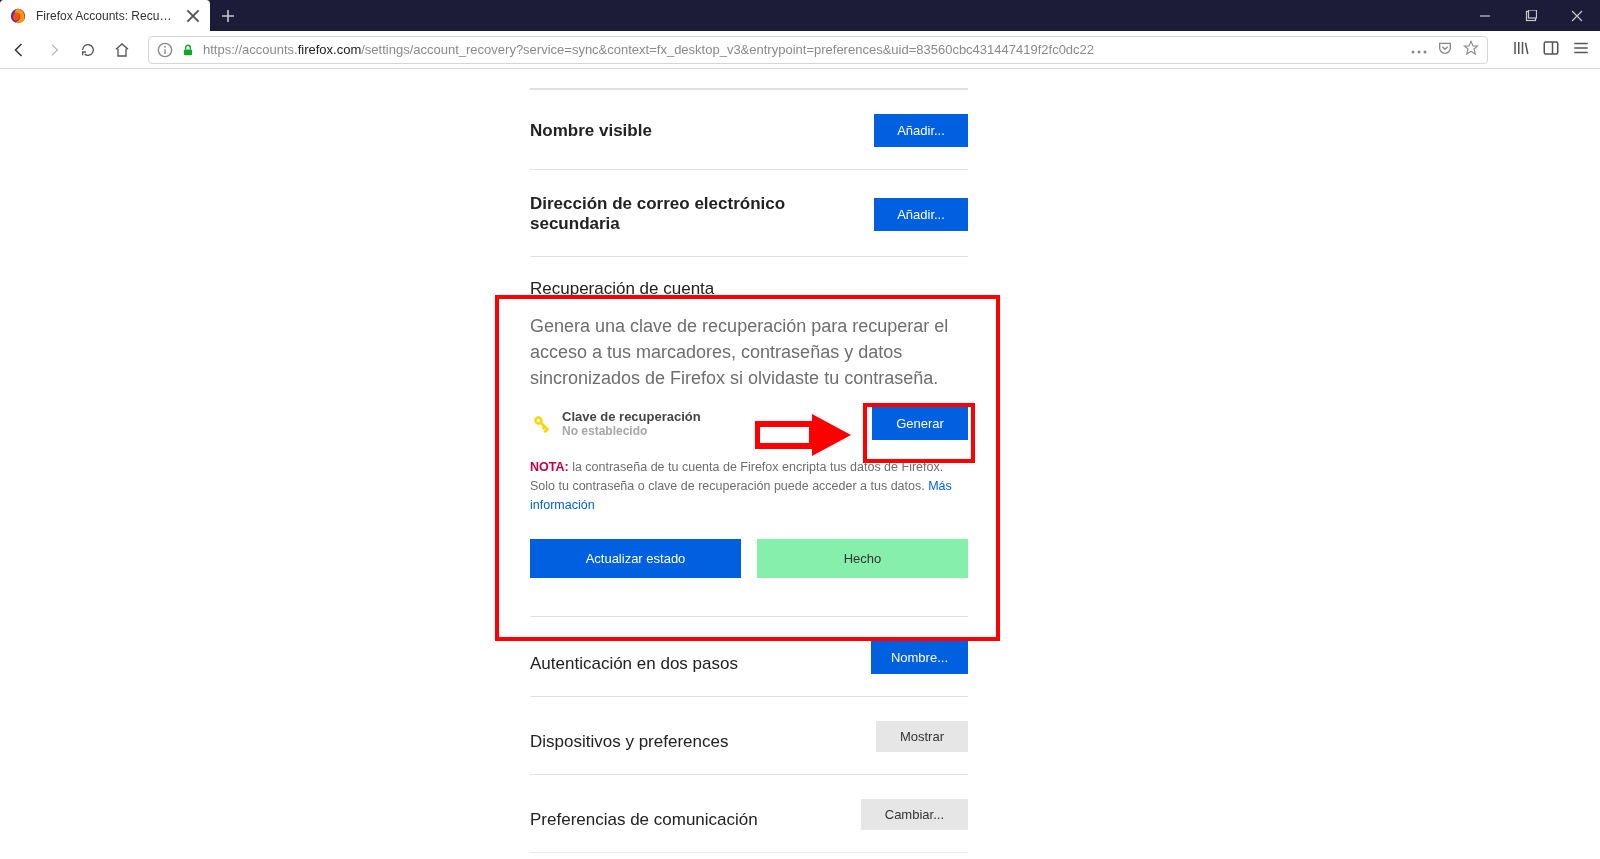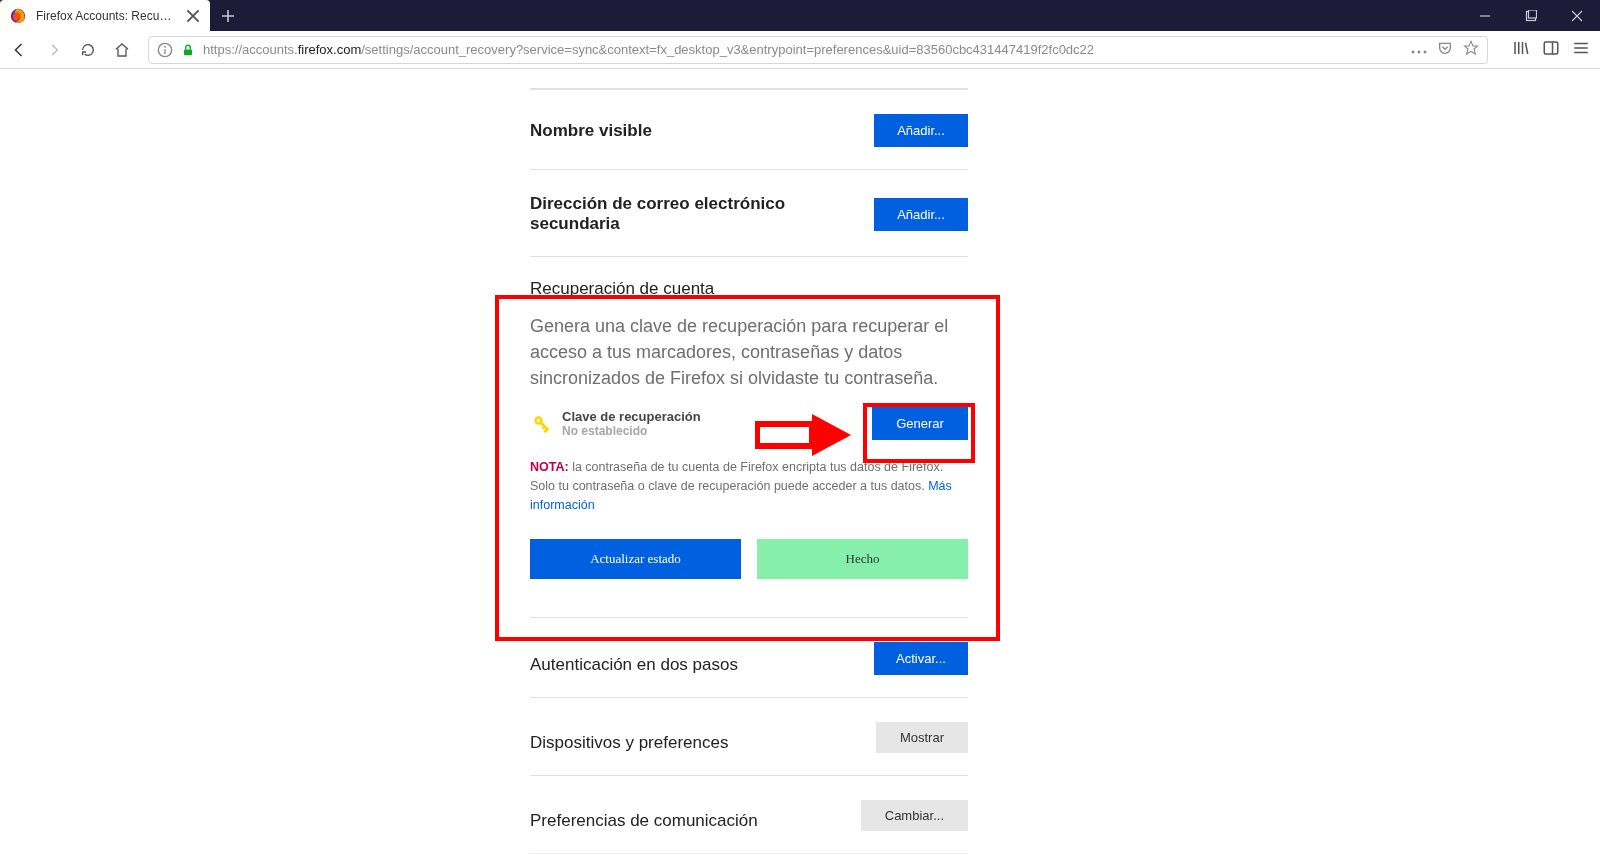--- a/index.html
+++ b/index.html
@@ -44,21 +44,21 @@
   .section p.desc { font-size: 18px; color: #6e6e6e; line-height: 1.45; }
   .keyrow { display: flex; align-items: center; padding: 16px 0 4px; }
   .keyrow .keyicon { width: 24px; height: 24px; margin-right: 8px; }
   .keyrow .keytext { flex: 1; font-weight: bold; }
   .keyrow .kttitle { font-size: 13px; color: #444; }
   .keyrow .ktsub { font-size: 12px; color: #a7a7a7; }
   .note { font-size: 12.5px; color: #6e6e6e; line-height: 1.5; padding-top: 14px; }
   .note .nb { color: #c50042; font-weight: 700; }
   .note a { color: #0060df; text-decoration: none; }
   .btnrow { display: flex; gap: 16px; padding: 24px 0 30px; }
-  .btnrow .wide { flex: 1; padding: 12px 0; font-size: 13px; font-family: Liberation Serif, serif; }
+  .btnrow .wide { flex: 1; padding: 12px 0; font-size: 13px; }
   .entry { display: flex; align-items: flex-end; justify-content: space-between; padding: 24px 0 22px; border-top: 1px solid #e0e0e0; }
   .entry .label { font-size: 17px; color: #222; }
   .smallgray { background: #e6e6e6; color: #333; font-size: 13px; border: 0; padding: 8px 24px; min-width: 84px; cursor: pointer; }
 
   
   .anno-box1 { position: absolute; left: 495px; top: 225px; width: 505px; height: 346px; border: 4px solid #ff0000; pointer-events: none; }
   .anno-box2 { position: absolute; left: 863px; top: 333px; width: 112px; height: 60px; border: 4px solid #ff0000; pointer-events: none; }
   .anno-arrow { position: absolute; left: 755px; top: 340px; width: 100px; height: 50px; pointer-events: none; }
 
 </style>
@@ -219,21 +219,21 @@
       </p>
 
       <div class="btnrow">
         <button class="btn wide">Actualizar estado</button>
         <button class="btn wide gray">Hecho</button>
       </div>
     </div>
 
     <div class="entry">
       <span class="label">Autenticación en dos pasos</span>
-      <button class="btn">Activar...</button>
+      <button class="btn">Nombre...</button>
     </div>
 
     <div class="entry">
       <span class="label">Dispositivos y preferences</span>
       <button class="smallgray">Mostrar</button>
     </div>
 
     <div class="entry">
       <span class="label">Preferencias de comunicación</span>
       <button class="smallgray">Cambiar...</button>

